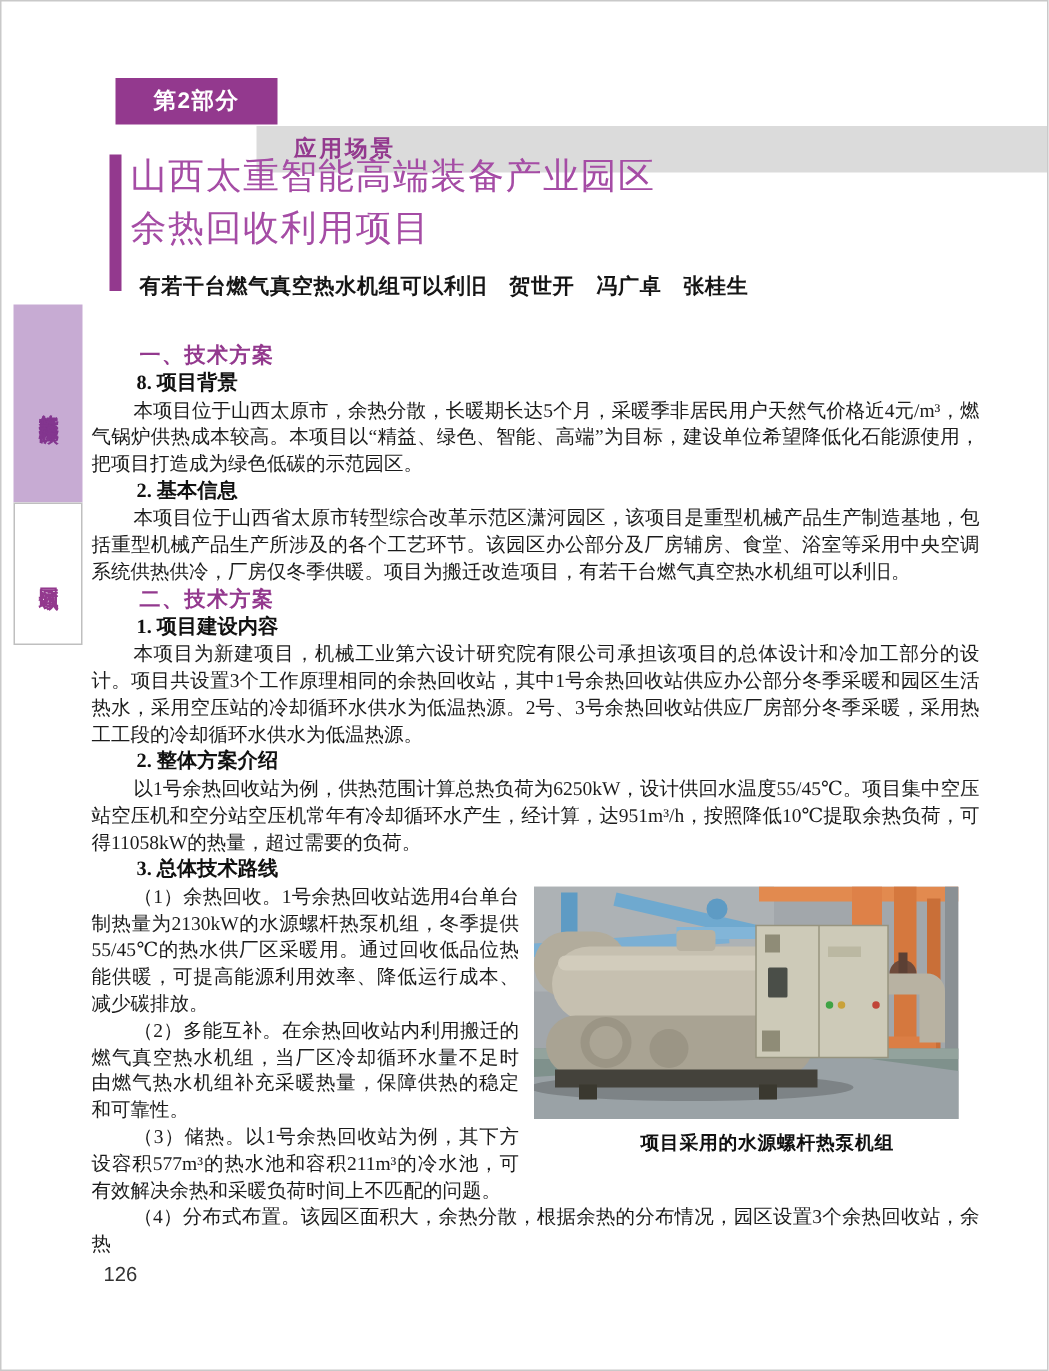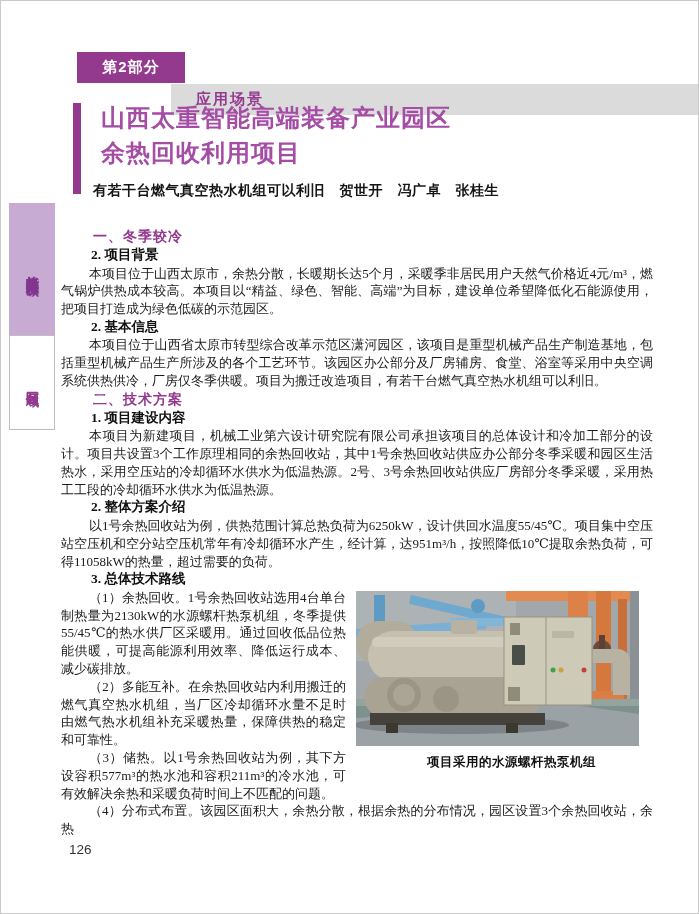--- a/index.html
+++ b/index.html
@@ -21,21 +21,21 @@
     left:170px; top:51px; width:528px; height:31px; background:#DBDBDB;
     display:flex; align-items:center;margin-top:32px;
   }
   .section-bar .lbl {
     margin-left:25px; color:#93398E; font-weight:bold; font-size:15px; letter-spacing:2px;
   }
 
   
   .title-accent { left:72px; top:102px; width:8px; height:91px; background:#93398E; }
   .article-title {
-    left:100px; top:99px; width:560px; font-size:24px; font-weight:bold;
+    left:86px; top:99px; width:560px; font-size:24px; font-weight:normal;
     color:#A54CA5; line-height:35px; letter-spacing:1px;
   }
   .authors { left:92px; top:181px; font-size:14px; font-weight:bold; color:#151515; letter-spacing:0.5px; }
 
   
   .side-tab { display:flex; align-items:center; justify-content:center; }
   .side-tab-energy { left:8px; top:202px; width:46px; height:132px; background:#C7ABD3; color:#83368F; }
   .side-tab-park  { left:8px; top:334px; width:46px; height:95px; background:#FFFFFF; border:1px solid #BFBFBF; color:#93398E; }
   .v-text { writing-mode:vertical-rl; text-orientation:upright; font-weight:bold; font-size:13px; letter-spacing:1px; }
 
@@ -84,22 +84,22 @@
   <div class="abs authors">有若干台燃气真空热水机组可以利旧　贺世开　冯广卓　张桂生</div>
 
   <div class="abs side-tab side-tab-energy">
     <span class="v-text">能效提升与绿色降碳</span>
   </div>
   <div class="abs side-tab side-tab-park">
     <span class="v-text">园区领域</span>
   </div>
 
   <div class="abs content">
-    <div class="h-purple">一、冬季较冷</div>
-    <div class="h-sub">2. 项目背景</div>
+    <div class="h-purple">一、技术方案</div>
+    <div class="h-sub">8. 项目背景</div>
     <p>本项目位于山西太原市，余热分散，长暖期长达5个月，采暖季非居民用户天然气价格近4元/m³，燃气锅炉供热成本较高。本项目以“精益、绿色、智能、高端”为目标，建设单位希望降低化石能源使用，把项目打造成为绿色低碳的示范园区。</p>
     <div class="h-sub">2. 基本信息</div>
     <p>本项目位于山西省太原市转型综合改革示范区潇河园区，该项目是重型机械产品生产制造基地，包括重型机械产品生产所涉及的各个工艺环节。该园区办公部分及厂房辅房、食堂、浴室等采用中央空调系统供热供冷，厂房仅冬季供暖。项目为搬迁改造项目，有若干台燃气真空热水机组可以利旧。</p>
     <div class="h-purple">二、技术方案</div>
     <div class="h-sub">1. 项目建设内容</div>
     <p>本项目为新建项目，机械工业第六设计研究院有限公司承担该项目的总体设计和冷加工部分的设计。项目共设置3个工作原理相同的余热回收站，其中1号余热回收站供应办公部分冬季采暖和园区生活热水，采用空压站的冷却循环水供水为低温热源。2号、3号余热回收站供应厂房部分冬季采暖，采用热工工段的冷却循环水供水为低温热源。</p>
     <div class="h-sub">2. 整体方案介绍</div>
     <p>以1号余热回收站为例，供热范围计算总热负荷为6250kW，设计供回水温度55/45℃。项目集中空压站空压机和空分站空压机常年有冷却循环水产生，经计算，达951m³/h，按照降低10℃提取余热负荷，可得11058kW的热量，超过需要的负荷。</p>
     <div class="h-sub">3. 总体技术路线</div>
 

